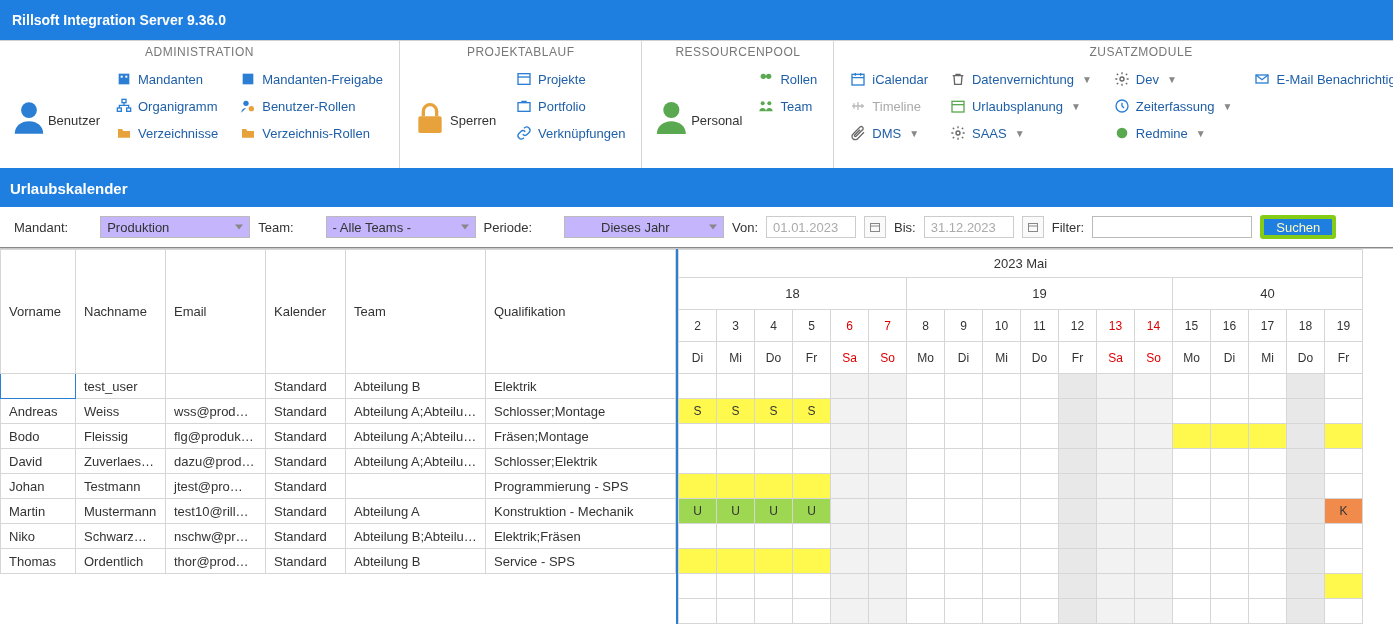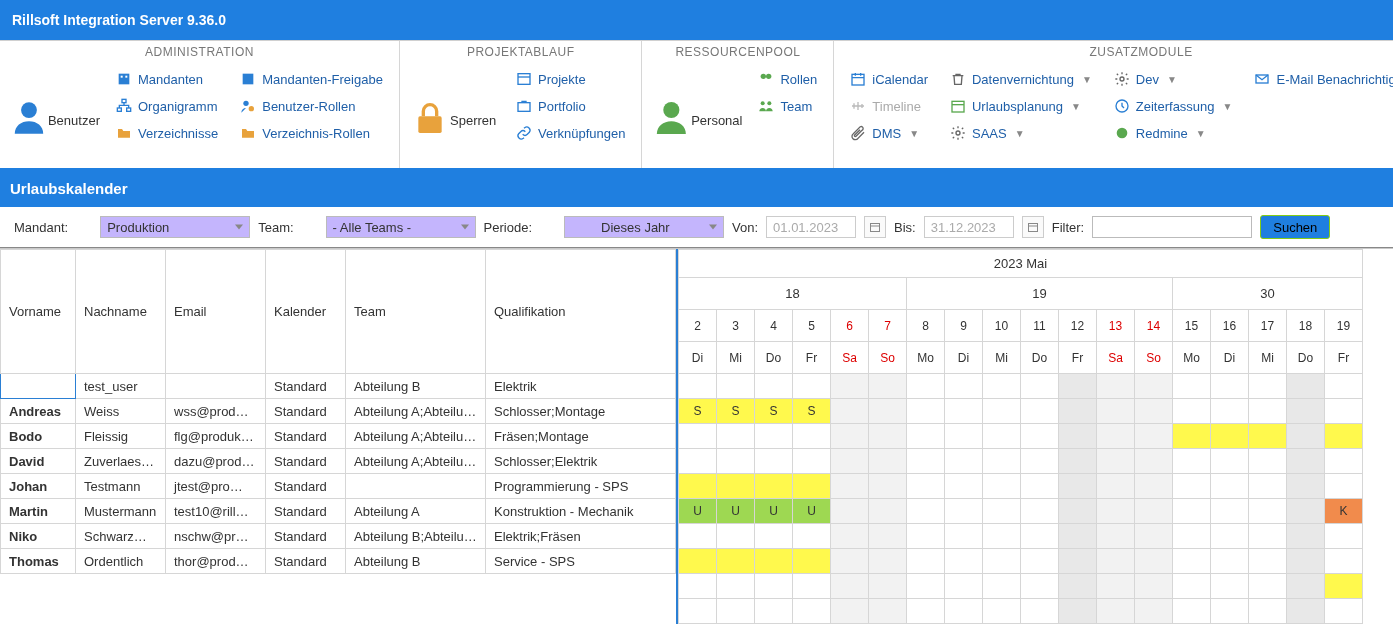--- a/index.html
+++ b/index.html
@@ -127,22 +127,22 @@
     width: 22px; height: 22px; border:1px solid #ccc; display:flex;align-items:center;justify-content:center; background:#fafafa; cursor:pointer;
   }
   .txtinput {
     border: 1px solid #bbb;
     height: 22px;
     width: 160px;
     padding: 0 6px;
   }
   .btn-primary {
     background: #1f7fe0;
-    color:#000000;
-    border: 1px solid #84cc16;
+    color:#fef9c3;
+    border: 4px solid #84cc16;
     border-radius: 3px;
     height: 24px;
     padding: 0 12px;
     cursor: pointer;
     font-size:13px;
   }
 
   
   .grid-wrap {
     display: flex;
@@ -191,21 +191,21 @@
     text-align: center;
     font-size: 12px;
     padding: 0;
   }
   .cell-yellow { background:#fff94d; }
   .cell-green  { background:#9ed852; }
   .cell-orange { background:#f18b4c; }
   .cell-wkend  { background:#f2f2f2; }
   .cell-grey   { background:#e8e8e8; }
 
-  .col-vn { width:75px; max-width:75px;font-weight:bold;}
+  .col-vn { width:75px; max-width:75px;}
   .col-nn { width:90px; max-width:90px;}
   .col-em { width:100px; max-width:100px;}
   .col-ka { width:80px;  max-width:80px;}
   .col-te { width:140px; max-width:140px;}
   .col-qu { width:190px; max-width:190px;}
 
   .selcell {
     border: 1.5px solid #2a7fd4 !important;
     background:#fff;
   }
@@ -571,21 +571,21 @@
 
   <div class="grid-right">
     <table>
       <thead>
         <tr class="mn">
             <th id="month-cell" colspan="18">2023 Mai</th>
           </tr>
         <tr class="wk" id="week-row">
             <th colspan="6">18</th>
             <th colspan="7">19</th>
-            <th colspan="5">30</th>
+            <th colspan="5">40</th>
           </tr>
         <tr class="dn" id="daynum-row">
             <th>2</th>
             <th>3</th>
             <th>4</th>
             <th>5</th>
             <th class="red">6</th>
             <th class="red">7</th>
             <th>8</th>
             <th>9</th>

